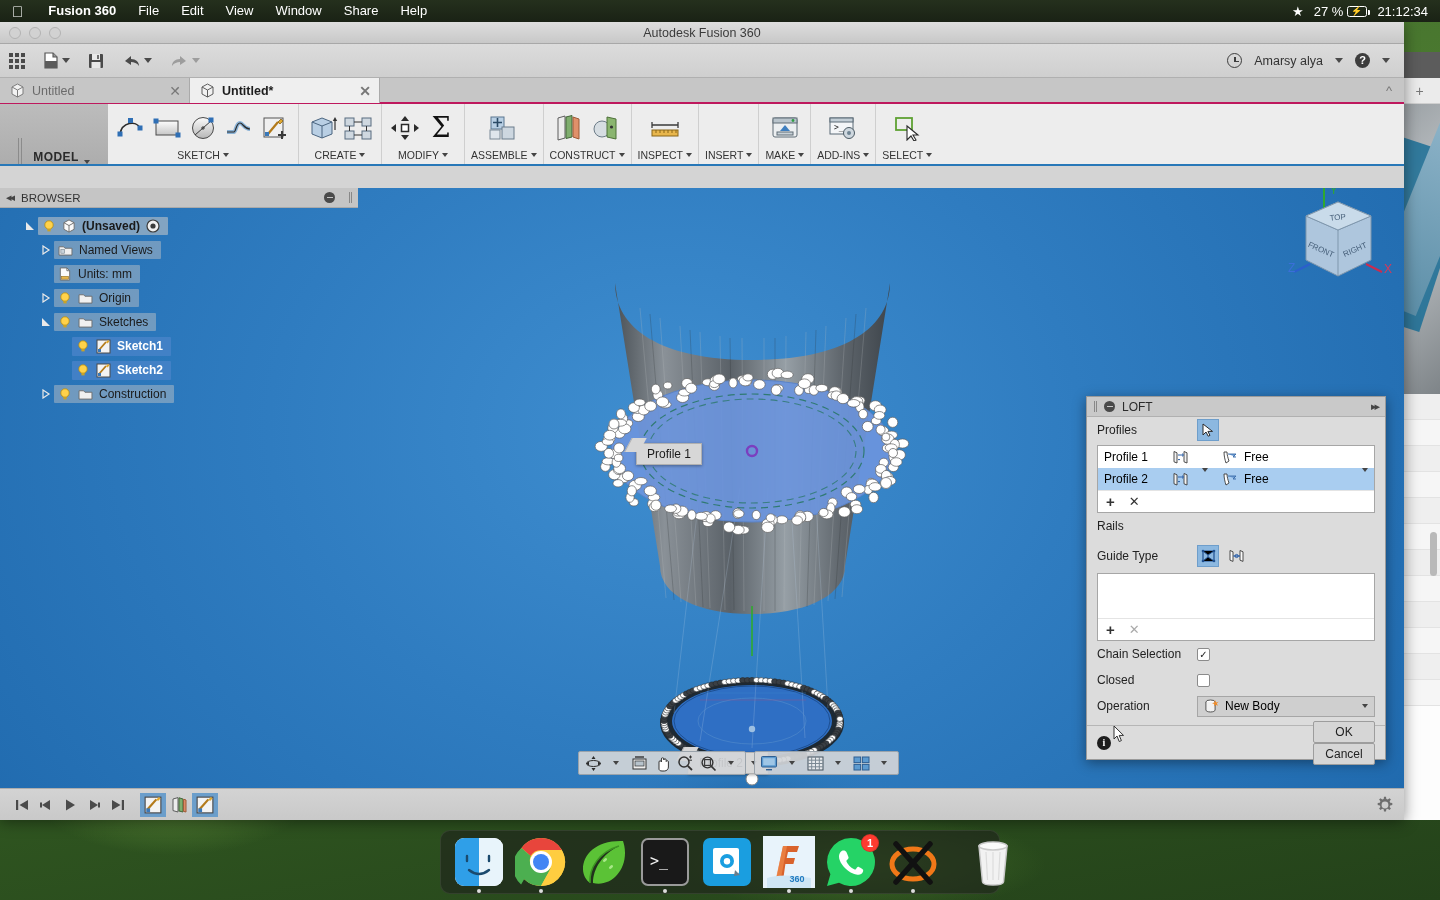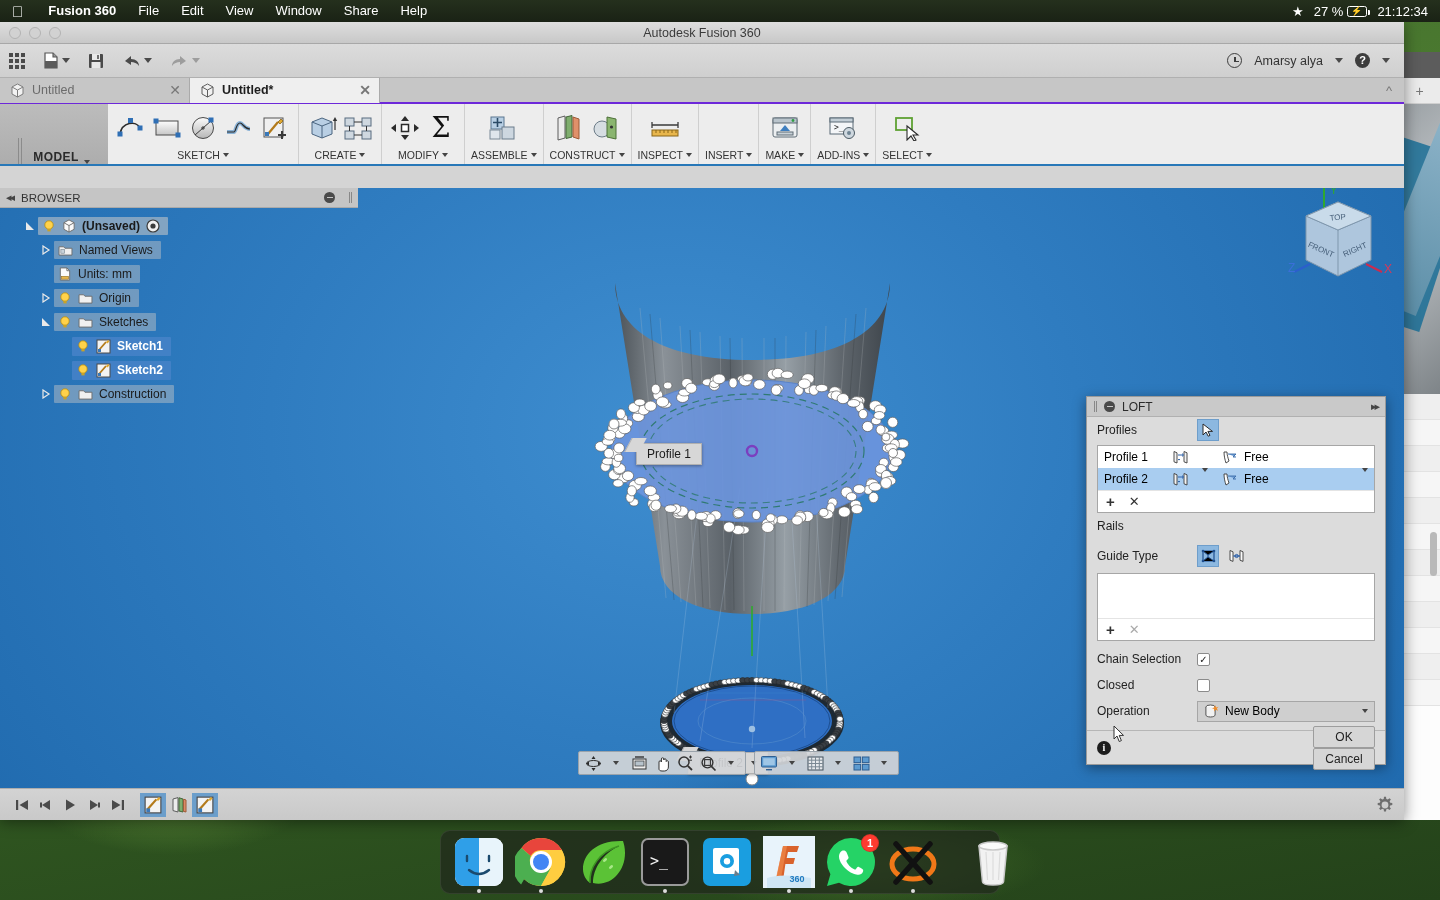--- a/index.html
+++ b/index.html
@@ -61,22 +61,22 @@
   .grid9 i { background:#4a4a4a; display:block; width:4px; height:4px; }
   .caret { width:0;height:0;border-left:4px solid transparent;border-right:4px solid transparent;border-top:5px solid #4a4a4a; }
   .apptb .right { margin-left:auto; display:flex; align-items:center; gap:12px; padding-right:14px; font-size:12.5px; color:#333; }
   .circ-ic { width:15px;height:15px;border:1.6px solid #3d3d3d;border-radius:50%;position:relative; }
   .circ-ic:after{content:"";position:absolute;left:6px;top:2.5px;width:1.4px;height:5px;background:#3d3d3d;}
   .circ-ic:before{content:"";position:absolute;left:6.5px;top:6.5px;width:4px;height:1.4px;background:#3d3d3d;}
   .help-ic { width:15px;height:15px;border-radius:50%;background:#3d3d3d;color:#fff;font-size:11px;font-weight:bold;
              display:flex;align-items:center;justify-content:center;line-height:1; }
 
   
-  .tabbar { height:26px; background:#c6c6c6; display:flex; align-items:center; position:relative;
-            border-bottom:2px solid #6d28d9; }
+  .tabbar { height:26px; background:#c6c6c6; display:flex; align-items:flex-start; position:relative;
+            border-bottom:2px solid #be185d; }
   .ftab { height:25px; display:flex; align-items:center; gap:7px; padding:0 8px 0 10px; min-width:190px;
           background:#c6c6c6; color:#6b6b6b; font-size:12.5px; border-right:1px solid #aaa; }
   .ftab.active { background:#efefef; color:#1d1d1d; font-weight:bold; }
   .cube-ic { width:15px;height:15px;position:relative;flex:none; }
   .cube-ic svg { display:block; }
   .x-ic { margin-left:auto; color:#777; font-size:14px; line-height:1; }
   .tabbar .collapse { margin-left:auto; padding-right:12px; color:#777; font-size:13px; align-self:center; }
 
   
   .ribbon { height:62px; background:#ededed; border-bottom:2px solid #2878b8;
@@ -1272,21 +1272,21 @@
             </svg>
         </span>
       </div>
       <div class="railbox">
         <div class="listfoot">
           <span class="plus">+</span>
           <span class="cross dim">✕</span>
         </div>
       </div>
 
-      <div class="lrow" style="margin-top:5px;">
+      <div class="lrow" style="">
         <span class="llabel">Chain Selection</span>
         <span class="chk">✓</span>
       </div>
 
       <div class="lrow">
         <span class="llabel">Closed</span>
         <span class="chk"></span>
       </div>
 
       <div class="lrow">

